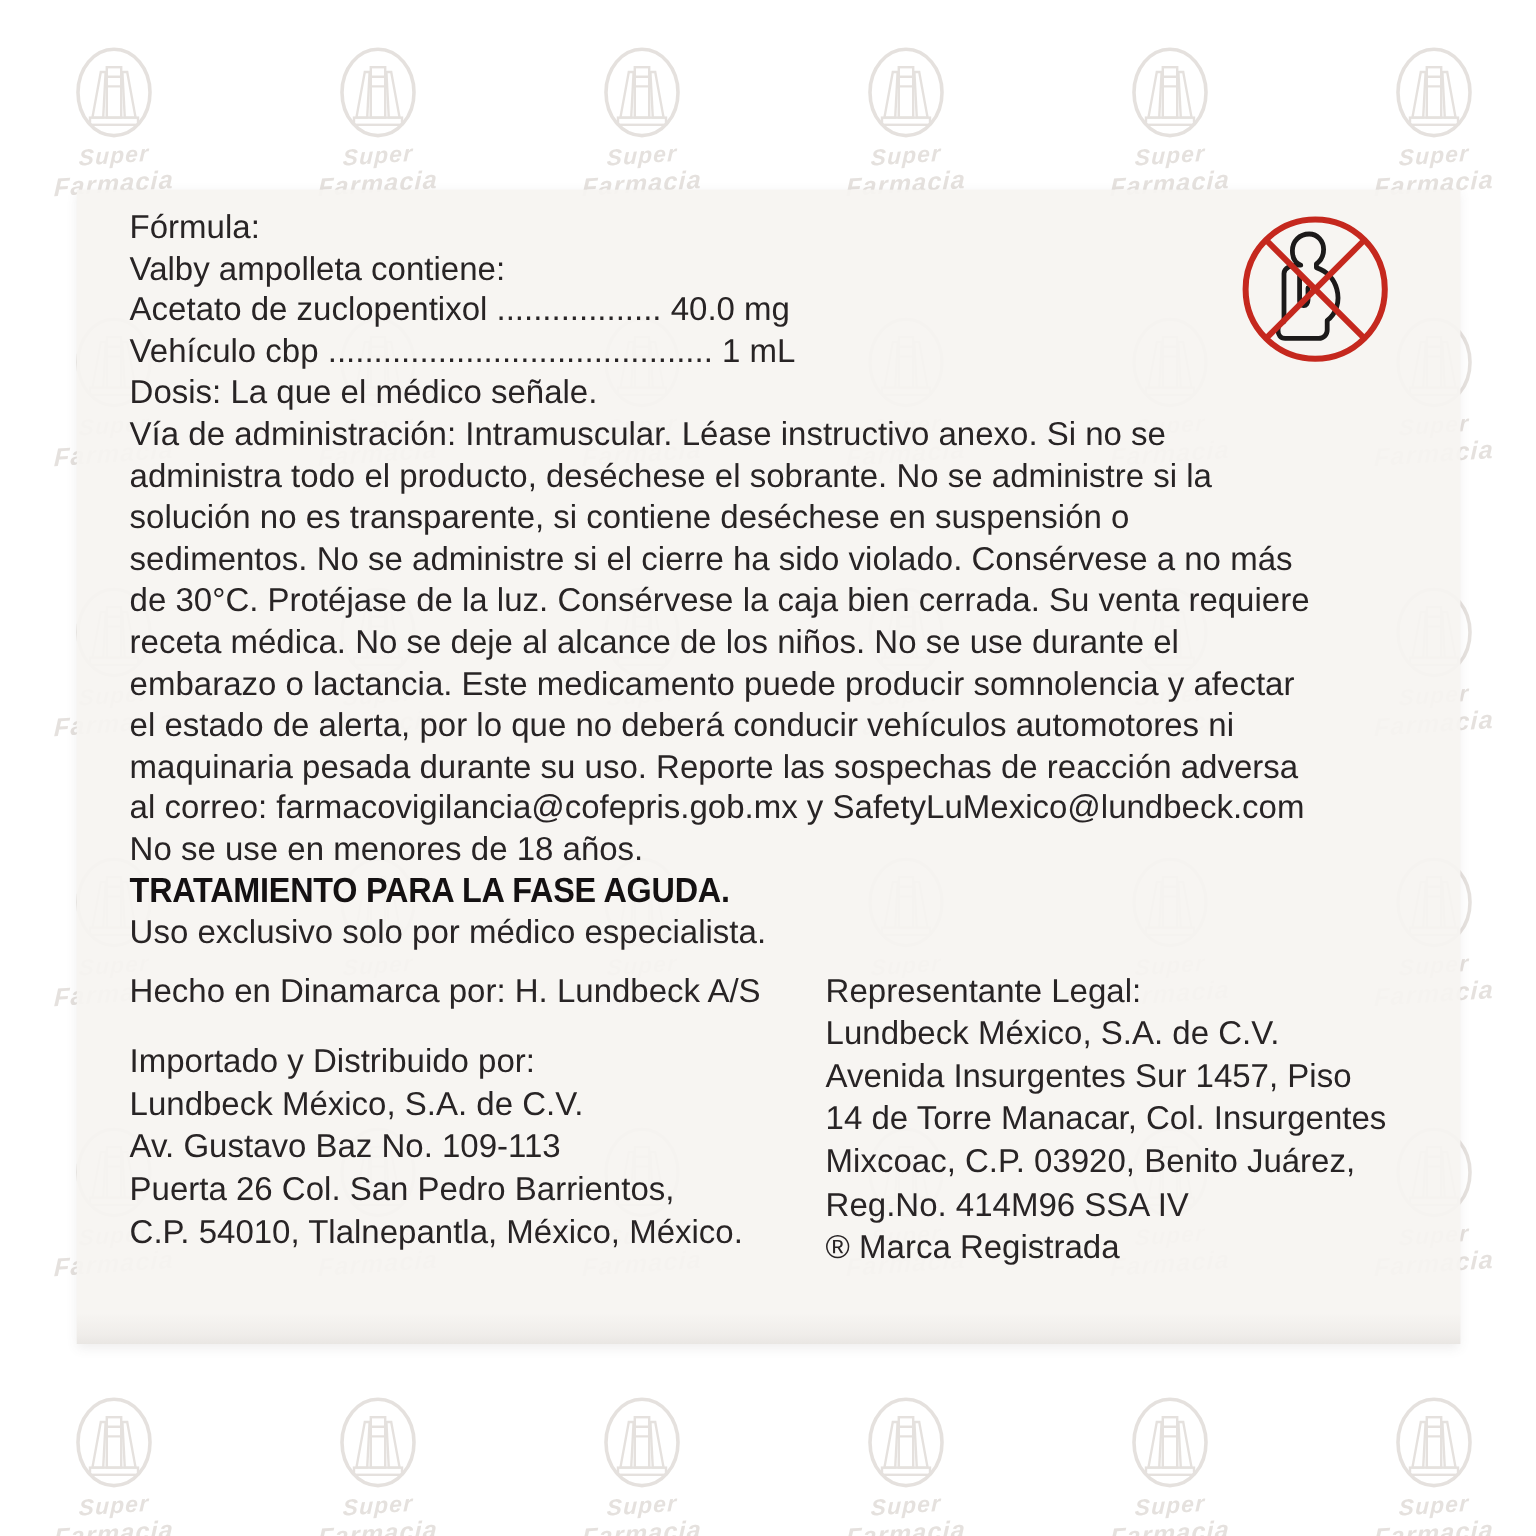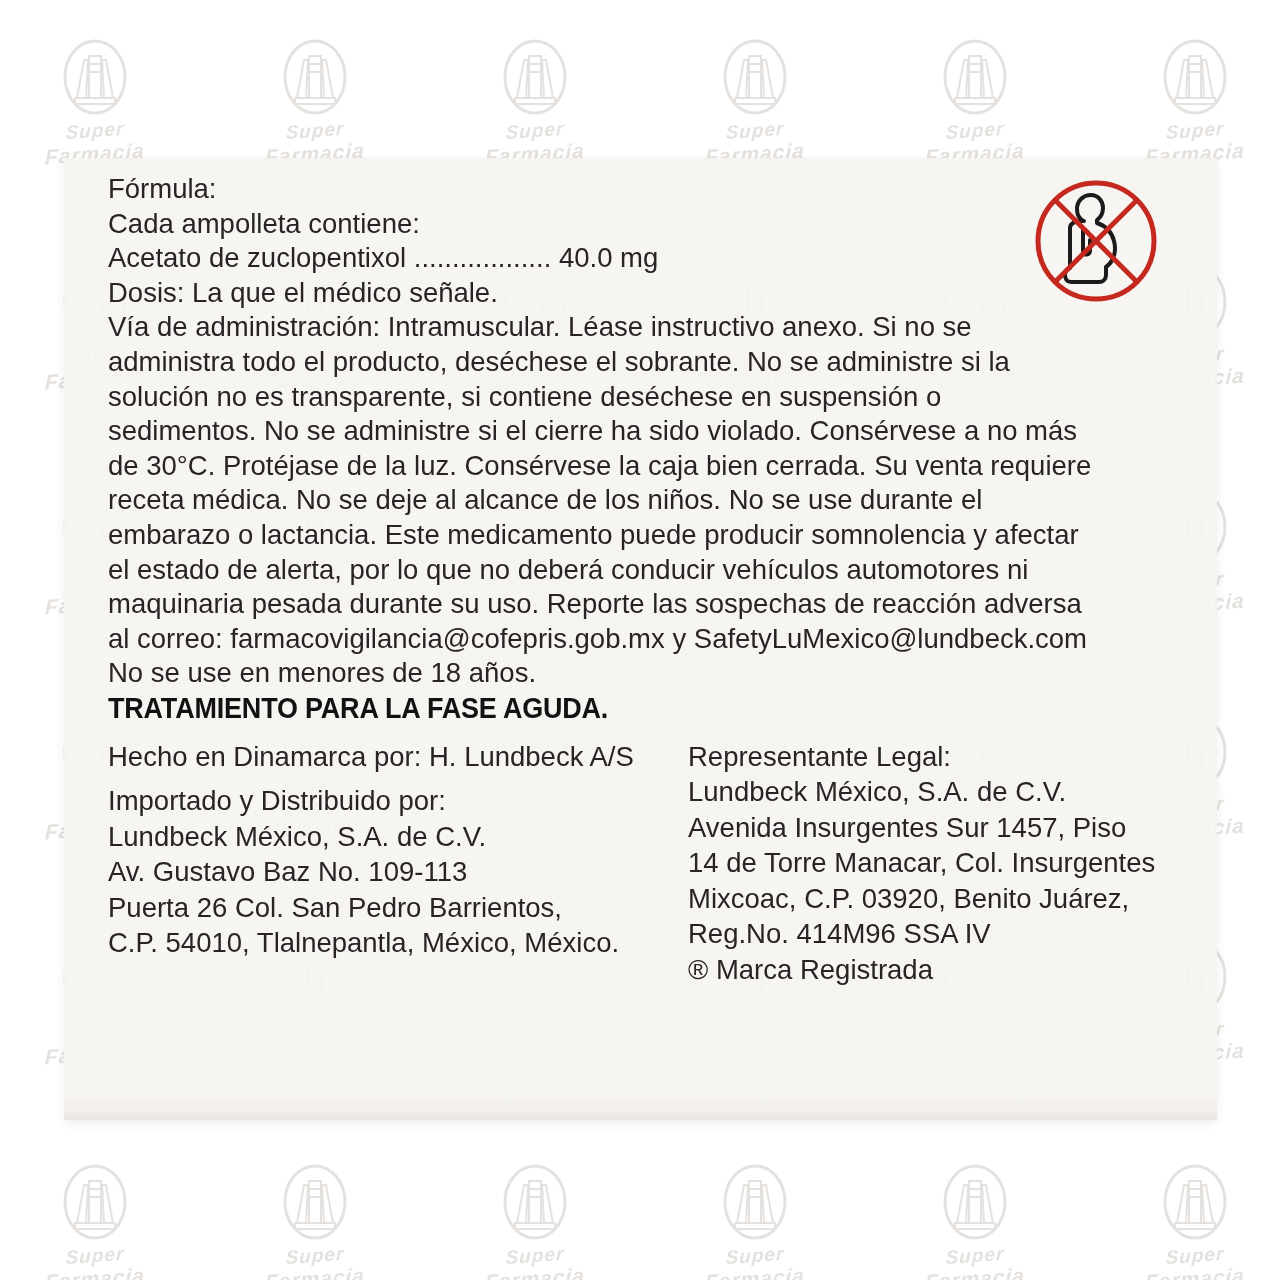--- a/index.html
+++ b/index.html
@@ -45,21 +45,21 @@
   .ln{white-space:nowrap;}
   .heading{
     font-weight:800;color:#141112;font-size:29px;letter-spacing:-0.2px;
     transform:scaleX(0.93);transform-origin:left center;
     white-space:nowrap;line-height:34.6px;
   }
 
   .addresses{display:flex;margin-top:13px;line-height:35.6px;}
   .col-left{width:580px;flex:0 0 580px;}
   .col-right{flex:1;}
-  .importer{margin-top:9px;}
+  .importer{margin-top:23px;}
 
   
   .nopreg{position:absolute;top:18px;right:54px;width:134px;height:134px;}
   .nopreg svg{display:block;}
 </style>
 </head>
 <body>
 
 <div id="watermarks">
     <div class="wm" style="left: 20px; top: 38px;">
@@ -529,37 +529,39 @@
       </svg>
       <div class="wm-t1">Super</div>
       <div class="wm-t2">Farmacia</div>
     </div>
   </div>
 
 <div class="card">
   <div class="content">
 
     <div class="ln">Fórmula:</div>
-    <div class="ln">Cada ampolleta contiene:</div>
+    <div class="ln">Valby ampolleta contiene:</div>
     <div class="ln">Acetato de zuclopentixol .................. 40.0 mg</div>
+    <div class="ln">Vehículo cbp .......................................... 1 mL</div>
     <div class="ln">Dosis: La que el médico señale.</div>
 
     <div class="ln">Vía de administración: Intramuscular. Léase instructivo anexo. Si no se</div>
     <div class="ln">administra todo el producto, deséchese el sobrante. No se administre si la</div>
     <div class="ln">solución no es transparente, si contiene deséchese en suspensión o</div>
     <div class="ln">sedimentos. No se administre si el cierre ha sido violado. Consérvese a no más</div>
     <div class="ln">de 30°C. Protéjase de la luz. Consérvese la caja bien cerrada. Su venta requiere</div>
     <div class="ln">receta médica. No se deje al alcance de los niños. No se use durante el</div>
     <div class="ln">embarazo o lactancia. Este medicamento puede producir somnolencia y afectar</div>
     <div class="ln">el estado de alerta, por lo que no deberá conducir vehículos automotores ni</div>
     <div class="ln">maquinaria pesada durante su uso. Reporte las sospechas de reacción adversa</div>
     <div class="ln">al correo: farmacovigilancia@cofepris.gob.mx y SafetyLuMexico@lundbeck.com</div>
     <div class="ln">No se use en menores de 18 años.</div>
 
     <div class="heading">TRATAMIENTO PARA LA FASE AGUDA.</div>
+    <div class="ln">Uso exclusivo solo por médico especialista.</div>
 
     <div class="addresses">
       <div class="col-left">
         <div class="ln">Hecho en Dinamarca por: H. Lundbeck A/S</div>
         <div class="importer">
           <div class="ln">Importado y Distribuido por:</div>
           <div class="ln">Lundbeck México, S.A. de C.V.</div>
           <div class="ln">Av. Gustavo Baz No. 109-113</div>
           <div class="ln">Puerta 26 Col. San Pedro Barrientos,</div>
           <div class="ln">C.P. 54010, Tlalnepantla, México, México.</div>

